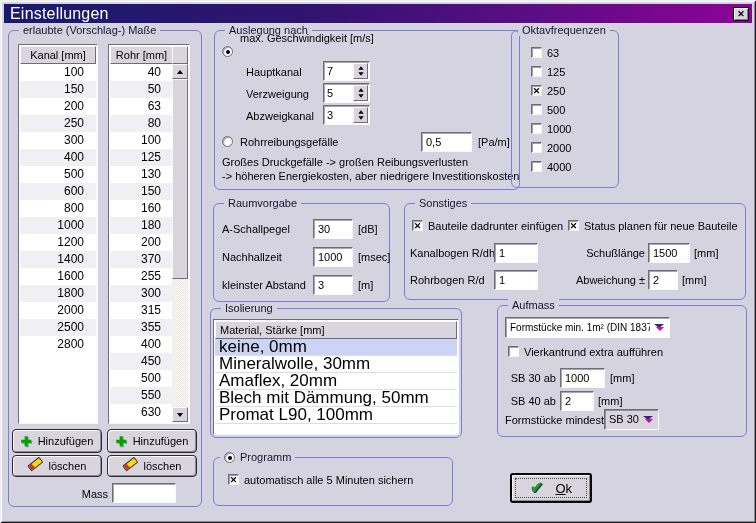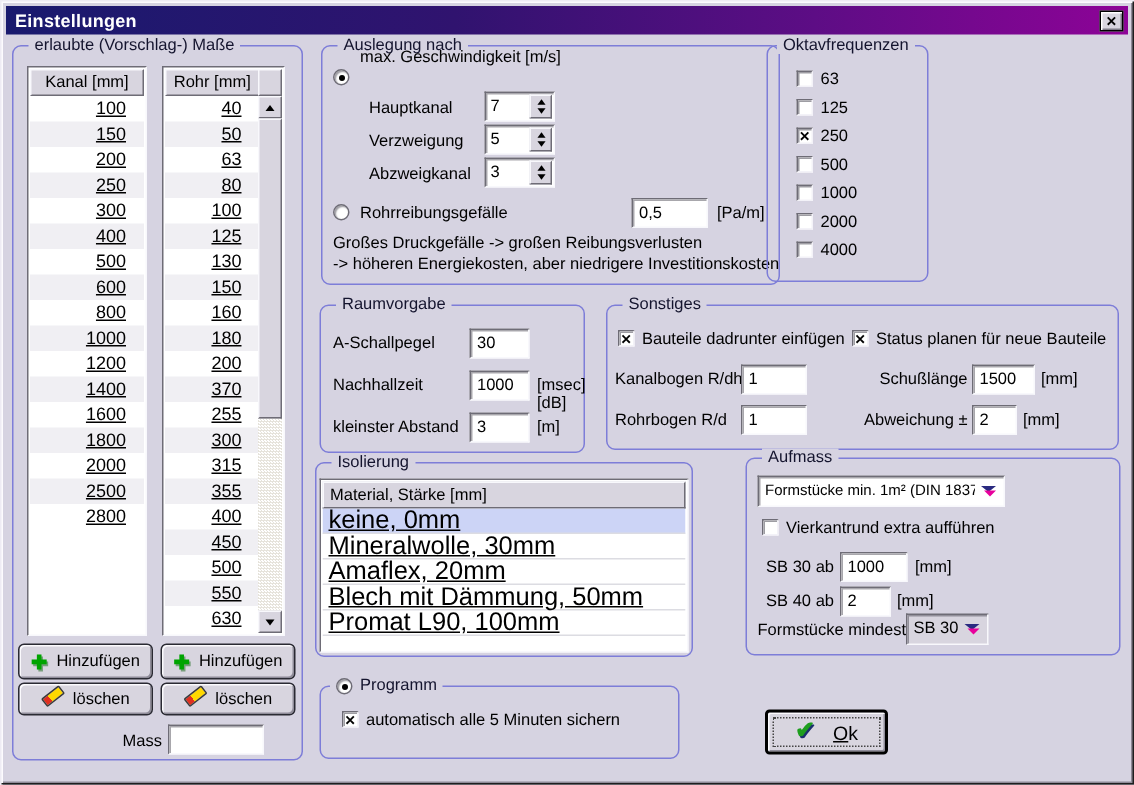--- a/index.html
+++ b/index.html
@@ -12,40 +12,40 @@
     position:relative; width:756px; height:523px; background:var(--dialog-bg);
     font-size:11px; color:#000; overflow:hidden;
     box-shadow: inset 1px 1px 0 #eeecf4, inset -1px -1px 0 #1f1f1f,
                 inset 2px 2px 0 #fcfbfe, inset -2px -2px 0 #8e8b98;
   }
   .titlebar{
     position:absolute; left:4px; top:4px; right:4px; height:19px;
     background:linear-gradient(90deg, var(--titlebar-left) 0%, #30136f 40%, #5d0d85 72%, var(--titlebar-right) 100%);
     display:flex; align-items:center; padding:0 3px 0 6px;
   }
-  .titlebar .title{ color:#fff; font-weight:bold; font-size:12px; flex:1; letter-spacing:.2px; }
+  .titlebar .title{ color:#fff; font-weight:normal; font-size:16px; flex:1; letter-spacing:.2px; }
   .close-btn{
     width:16px; height:14px; background:var(--button-face); border:1px solid #000;
     box-shadow: inset 1px 1px 0 #fff, inset -1px -1px 0 #7e7b88;
     font:bold 9px "Liberation Sans", sans-serif; display:flex; align-items:center; justify-content:center; cursor:default;
   }
   .group{ position:absolute; border:1px solid var(--group-border); border-radius:6px; }
   .caption{ position:absolute; top:-7px; left:10px; background:var(--dialog-bg); padding:0 4px; white-space:nowrap; color:#14142e; }
   .caption-row{ position:absolute; top:-7px; left:6px; background:var(--dialog-bg); padding:0 4px; display:flex; align-items:center; gap:5px; color:#14142e; }
   .lbl{ position:absolute; white-space:nowrap; line-height:13px; }
   .lbl.r{ text-align:right; }
   
   .sunken{ background:#fff; border:1px solid; border-color:#6e6c76 #f8f8fc #f8f8fc #6e6c76; box-shadow: inset 1px 1px 0 rgba(62,60,72,.45); }
   .lv{ position:absolute; background:#fff; border:1px solid; border-color:#6e6c76 #f8f8fc #f8f8fc #6e6c76; }
   .colhdr{
     position:absolute; top:1px; height:18px; background:var(--button-face);
     border:1px solid; border-color:#f8f8fc #6e6c76 #6e6c76 #f8f8fc;
     font-size:11px; line-height:16px; text-align:center; overflow:hidden;
   }
-  .lv-rows{ position:absolute; overflow:hidden;text-decoration:underline; }
+  .lv-rows{ position:absolute; overflow:hidden; }
   .lv-row{ height:17px; line-height:17px; font-size:12px; }
   .lv-row.alt{ background:var(--stripe); }
   .lv-row.num{ text-align:right; padding-right:12px; }
   .iso-row{ height:17px; line-height:16px; font-size:17px; padding-left:4px; border-bottom:1px solid #dcdce2; }
   .iso-row.sel{ background:var(--selected-row); }
   
   .vscroll{ position:absolute; width:16px;
     background:conic-gradient(#ffffff 25%, #e6e3db 0 50%, #ffffff 0 75%, #e6e3db 0); background-size:2px 2px; }
   .sb-btn{ position:absolute; left:0; right:0; height:15px; background:var(--button-face);
     border:1px solid; border-color:#f8f8fc #6e6c76 #6e6c76 #f8f8fc; display:flex; align-items:center; justify-content:center; }
@@ -268,21 +268,21 @@
         <span class="cbx"></span>
         <span>4000</span>
       </div>
     </div>
 
   <div class="group" style="left:213px;top:203px;width:177px;height:99px;">
     <span class="caption">Raumvorgabe</span>
   </div>
   <span class="lbl" style="left:222px;top:223px;">A-Schallpegel</span>
   <div class="field num sunken" style="left:313px;top:219px;width:40px;">30</div>
-  <span class="lbl" style="left:358px;top:223px;margin-top:40px;">[dB]</span>
+  <span class="lbl" style="left:358px;top:223px;">[dB]</span>
   <span class="lbl" style="left:222px;top:251px;">Nachhallzeit</span>
   <div class="field num sunken" style="left:313px;top:247px;width:40px;">1000</div>
   <span class="lbl" style="left:358px;top:251px;">[msec]</span>
   <span class="lbl" style="left:222px;top:279px;">kleinster Abstand</span>
   <div class="field num sunken" style="left:313px;top:275px;width:40px;">3</div>
   <span class="lbl" style="left:358px;top:279px;">[m]</span>
 
   <div class="group" style="left:404px;top:203px;width:342px;height:97px;">
     <span class="caption">Sonstiges</span>
   </div>

